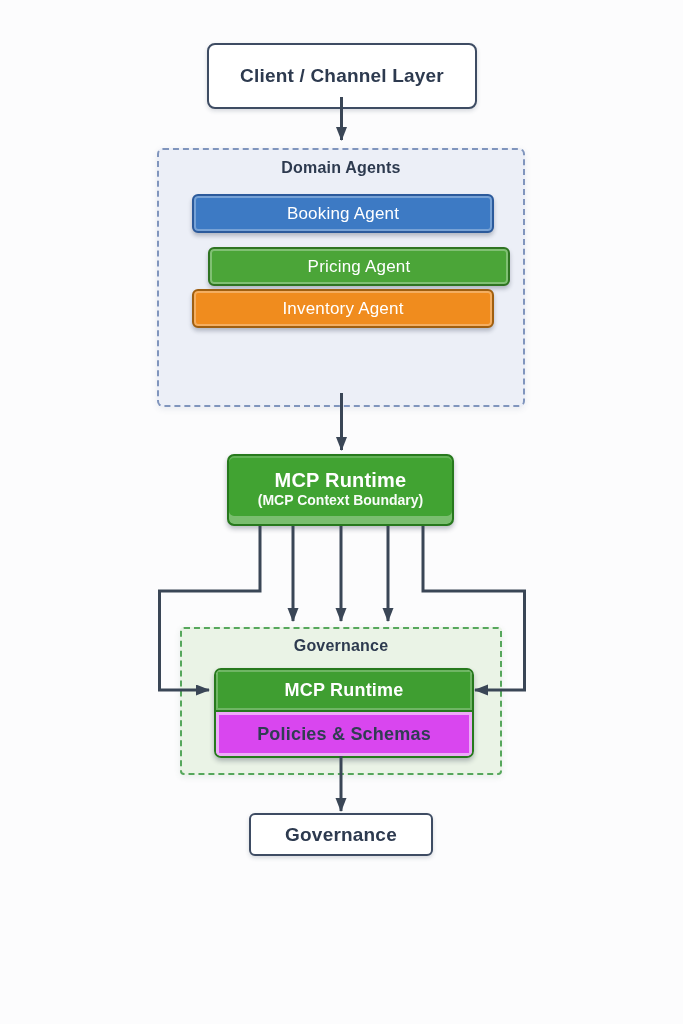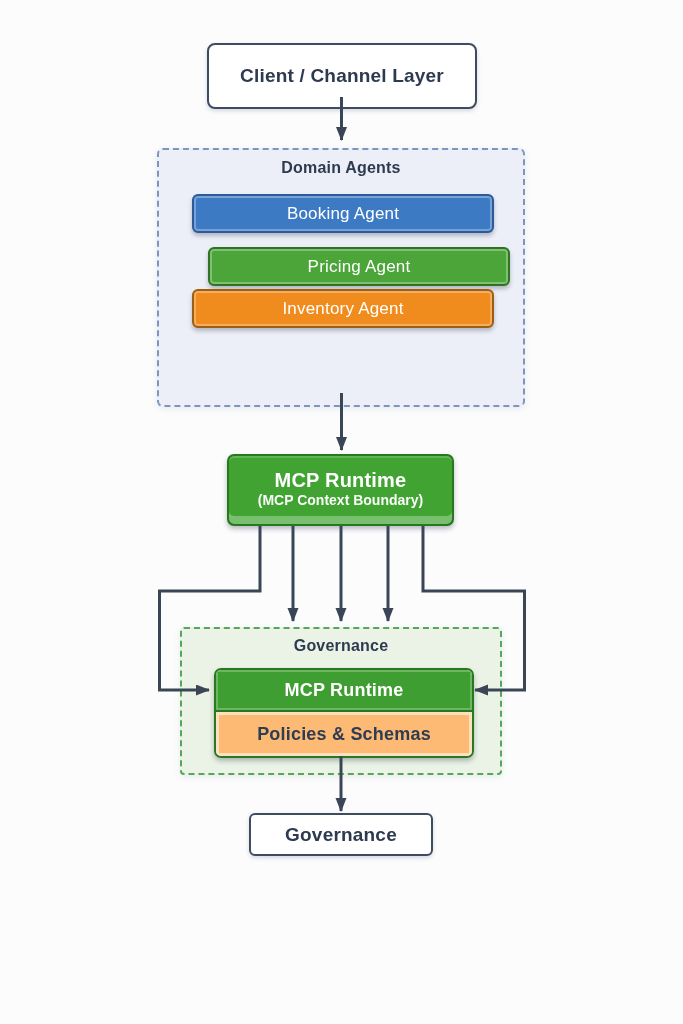--- a/index.html
+++ b/index.html
@@ -140,21 +140,21 @@
   }
   .stack-runtime {
     flex: 0 0 40px;
     background: #3f9e31;
     color: #ffffff;
     border-bottom: 2px solid #27791d;
     box-shadow: inset 0 0 0 2px rgba(255, 255, 255, 0.25);
   }
   .stack-policies {
     flex: 1 1 auto;
-    background: #fdba74;
+    background: #d946ef;
     color: #2f3d52;
     box-shadow: inset 0 0 0 3px rgba(255, 255, 255, 0.55);
   }
 </style>
 </head>
 <body>
 
 <div class="canvas">
 
   <svg class="connectors">

